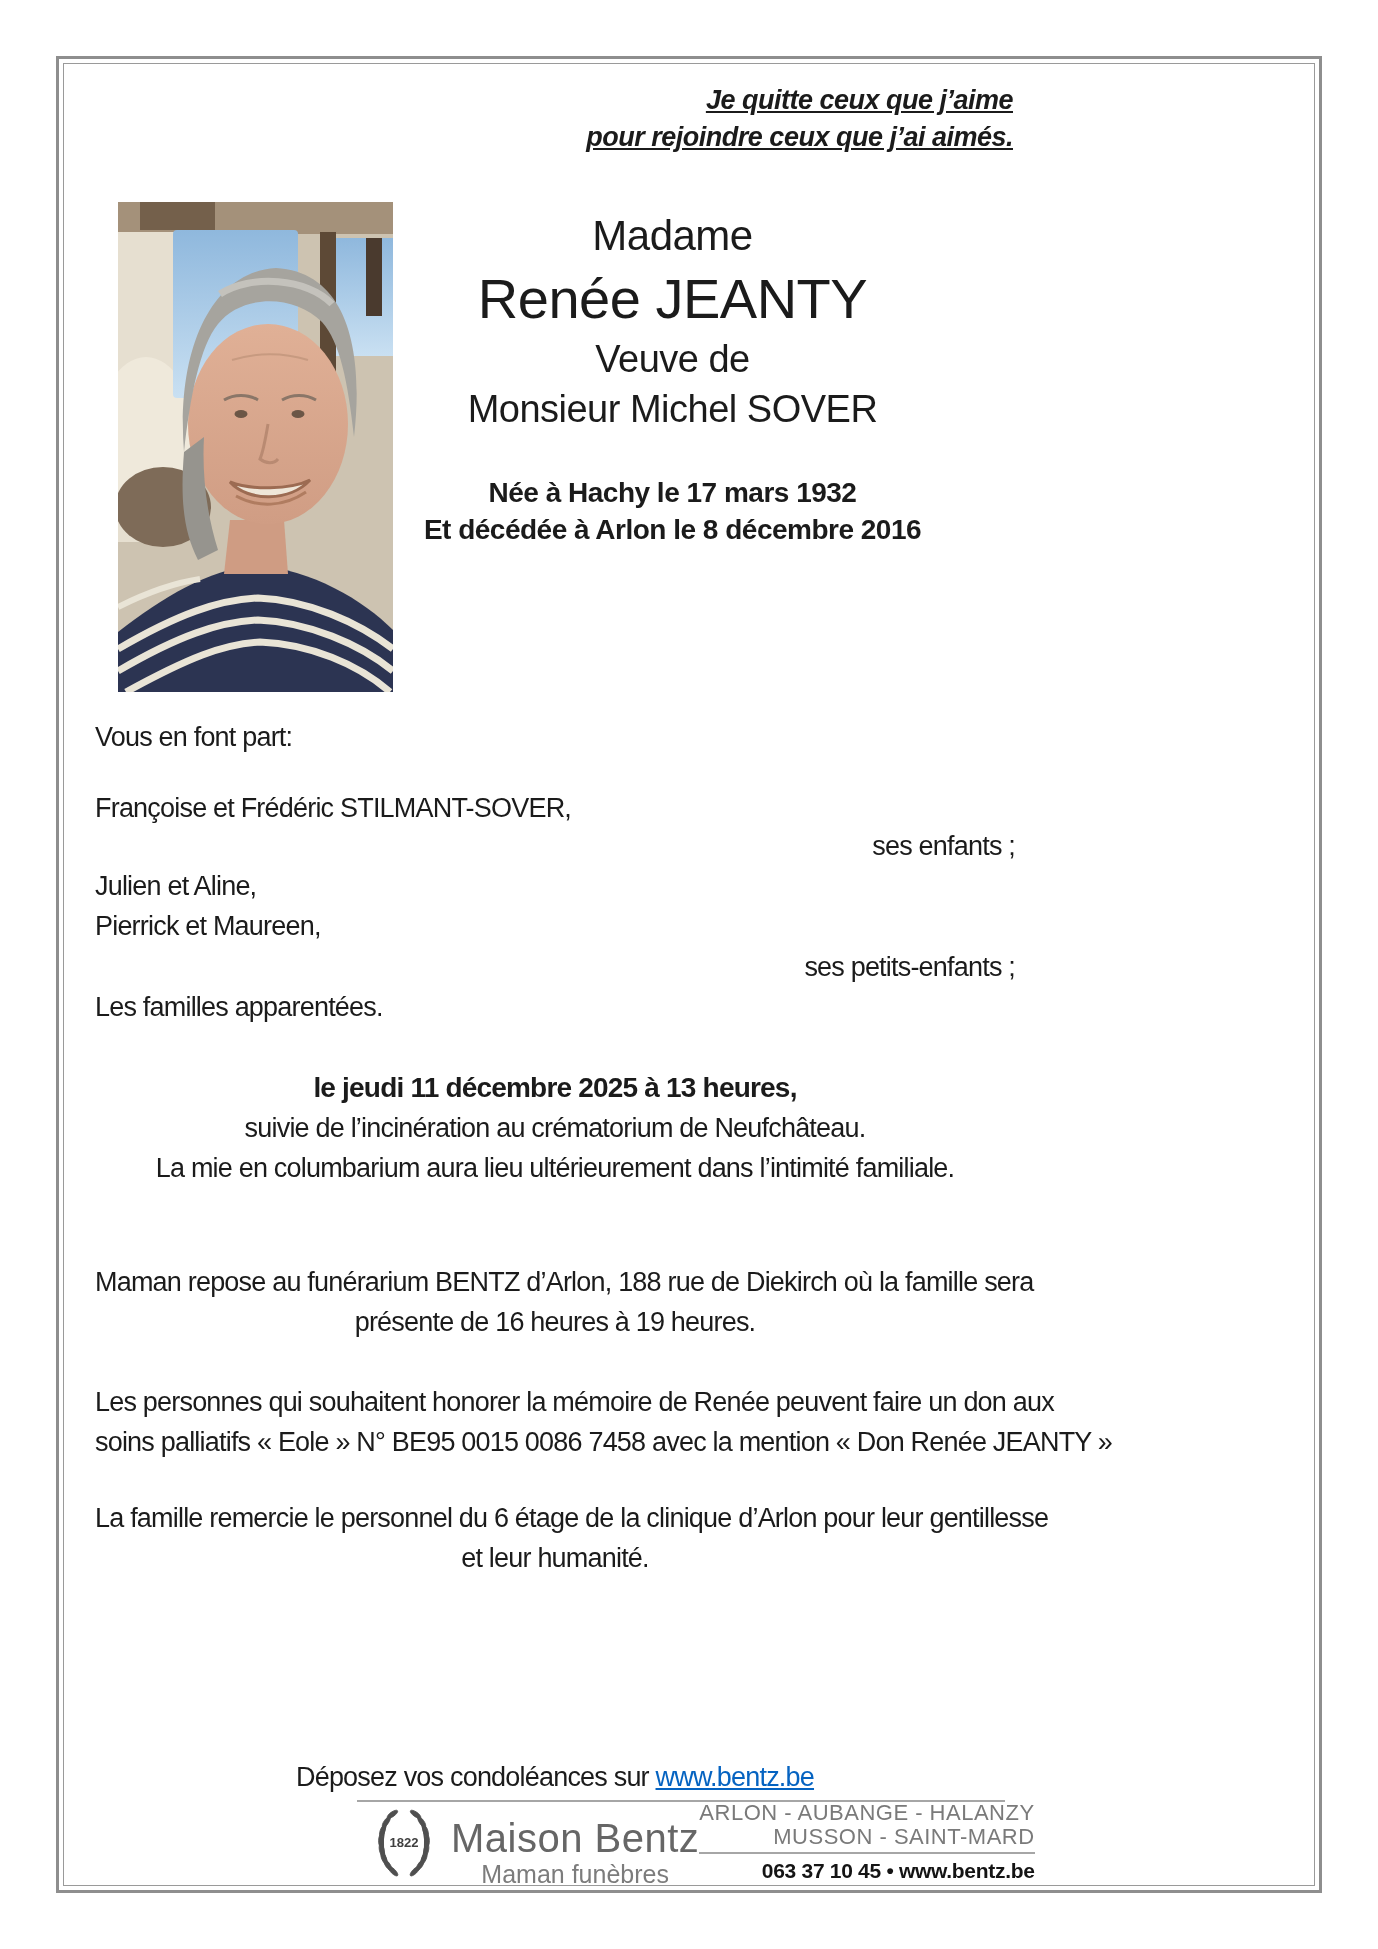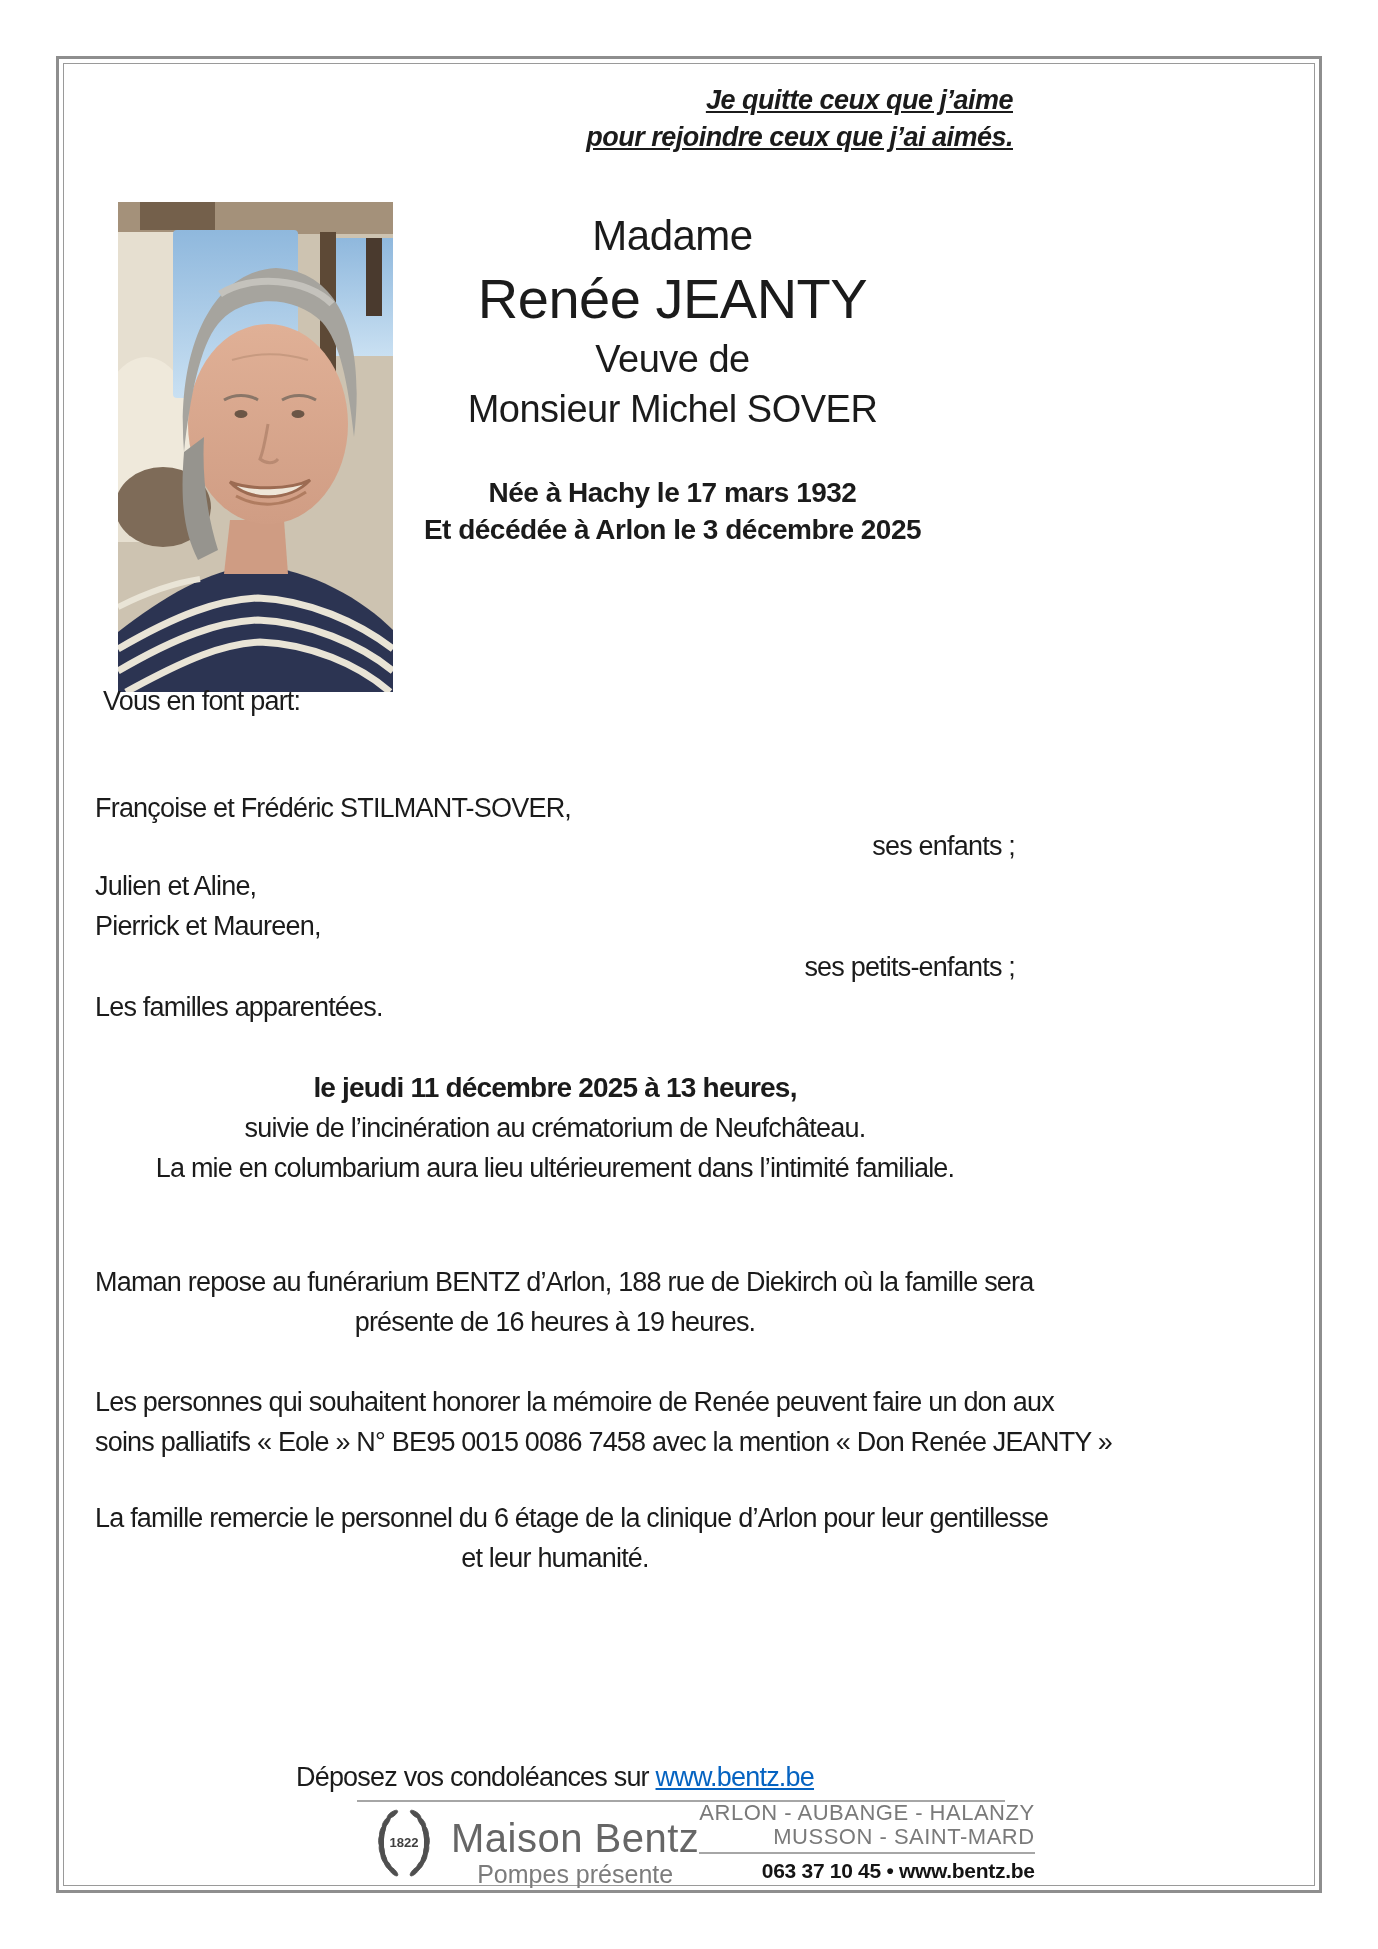--- a/index.html
+++ b/index.html
@@ -108,25 +108,25 @@
     </svg>
   </div>
 
   <div class="title-block">
     <div class="t-madame line">Madame</div>
     <div class="t-name line">Renée JEANTY</div>
     <div class="t-veuve line">Veuve de</div>
     <div class="t-spouse line">Monsieur Michel SOVER</div>
     <div class="t-dates">
       <div class="line">Née à Hachy le 17 mars 1932</div>
-      <div class="line">Et décédée à Arlon le 3 décembre 2025</div>
+      <div class="line">Et décédée à Arlon le 8 décembre 2016</div>
     </div>
   </div>
 
-  <div class="pos left-col body-text line" style="top:686px;margin-left:8px;">Vous en font part:</div>
+  <div class="pos left-col body-text line" style="top:722px;">Vous en font part:</div>
   <div class="pos left-col body-text line" style="top:793px;">Françoise et Frédéric STILMANT-SOVER,</div>
   <div class="pos right-col body-text line" style="top:831px;">ses enfants ;</div>
   <div class="pos left-col body-text line" style="top:871px;">Julien et Aline,</div>
   <div class="pos left-col body-text line" style="top:911px;">Pierrick et Maureen,</div>
   <div class="pos right-col body-text line" style="top:952px;">ses petits-enfants ;</div>
   <div class="pos left-col body-text line" style="top:992px;">Les familles apparentées.</div>
 
   <div class="pos center-col body-text" style="top:1068px;">
     <div class="line b">le jeudi 11 décembre 2025 à 13 heures,</div>
     <div class="line">suivie de l’incinération au crématorium de Neufchâteau.</div>
@@ -172,21 +172,21 @@
         <ellipse cx="70" cy="46" rx="8" ry="3" transform="rotate(88 70 46)"></ellipse>
         <ellipse cx="69" cy="58" rx="8" ry="3" transform="rotate(100 69 58)"></ellipse>
         <ellipse cx="66" cy="69" rx="8" ry="3" transform="rotate(112 66 69)"></ellipse>
         <ellipse cx="61" cy="78" rx="8" ry="3" transform="rotate(124 61 78)"></ellipse>
         <ellipse cx="54" cy="86" rx="8" ry="3" transform="rotate(135 54 86)"></ellipse>
       </g>
       <text x="40" y="54" text-anchor="middle" font-family="Liberation Sans, sans-serif" font-size="17" font-weight="bold" fill="#3f3f3f">1822</text>
     </svg>
     <div class="brand-block">
       <div class="brand line">Maison Bentz</div>
-      <div class="brand-sub line">Pompes présente</div>
+      <div class="brand-sub line">Maman funèbres</div>
     </div>
     <div class="cities-block">
       <div class="cities line">ARLON - AUBANGE - HALANZY</div>
       <div class="cities line">MUSSON - SAINT-MARD</div>
       <div class="cities-divider"></div>
       <div class="phone line">063 37 10 45 • www.bentz.be</div>
     </div>
   </div>
 </div>
 

